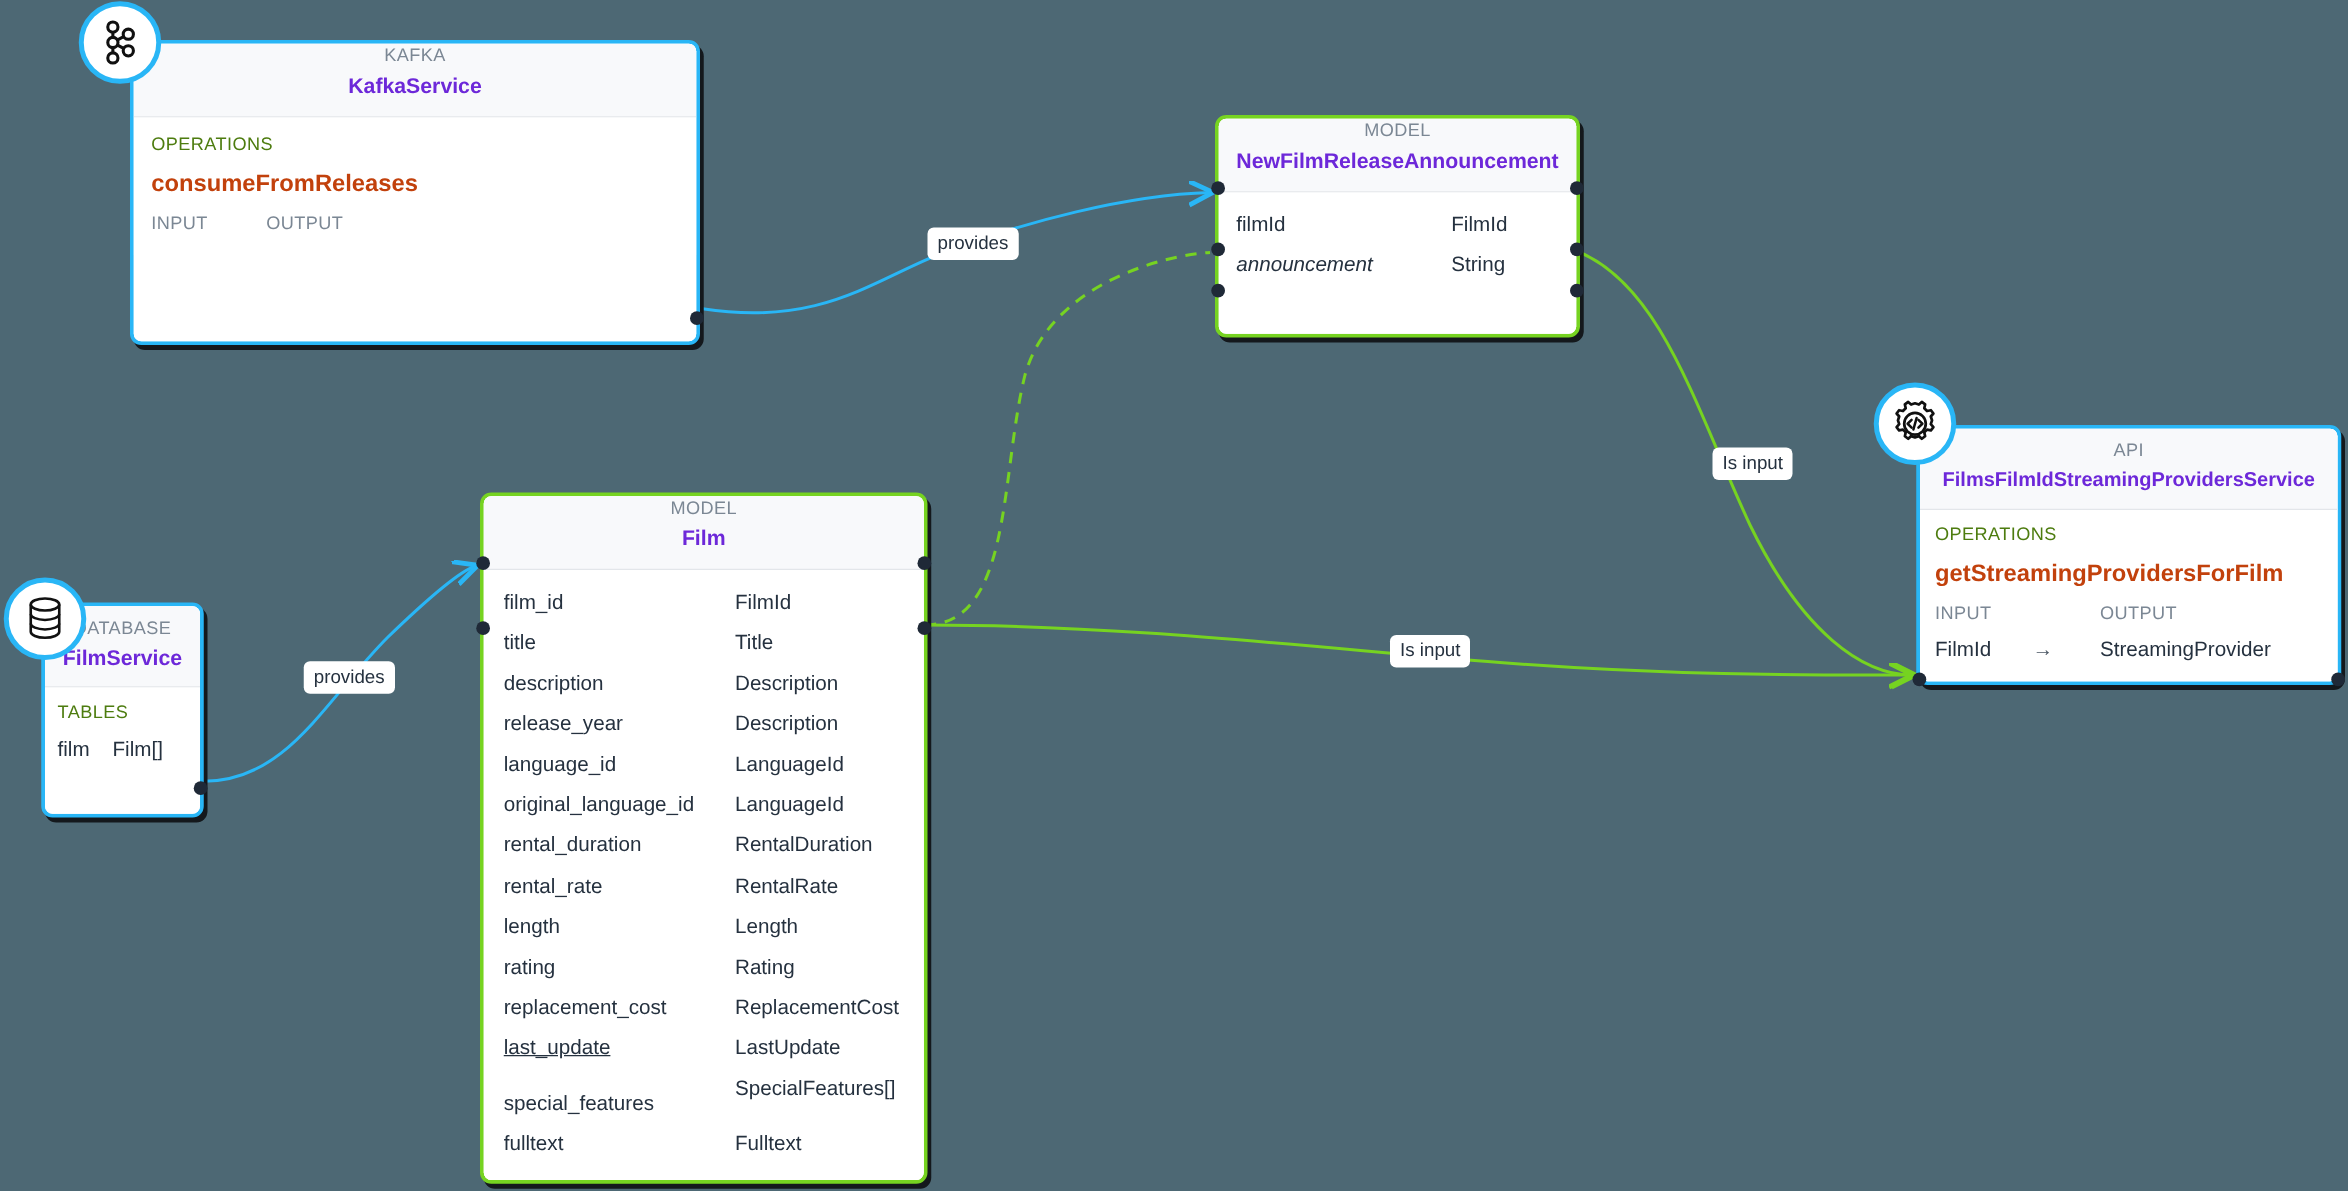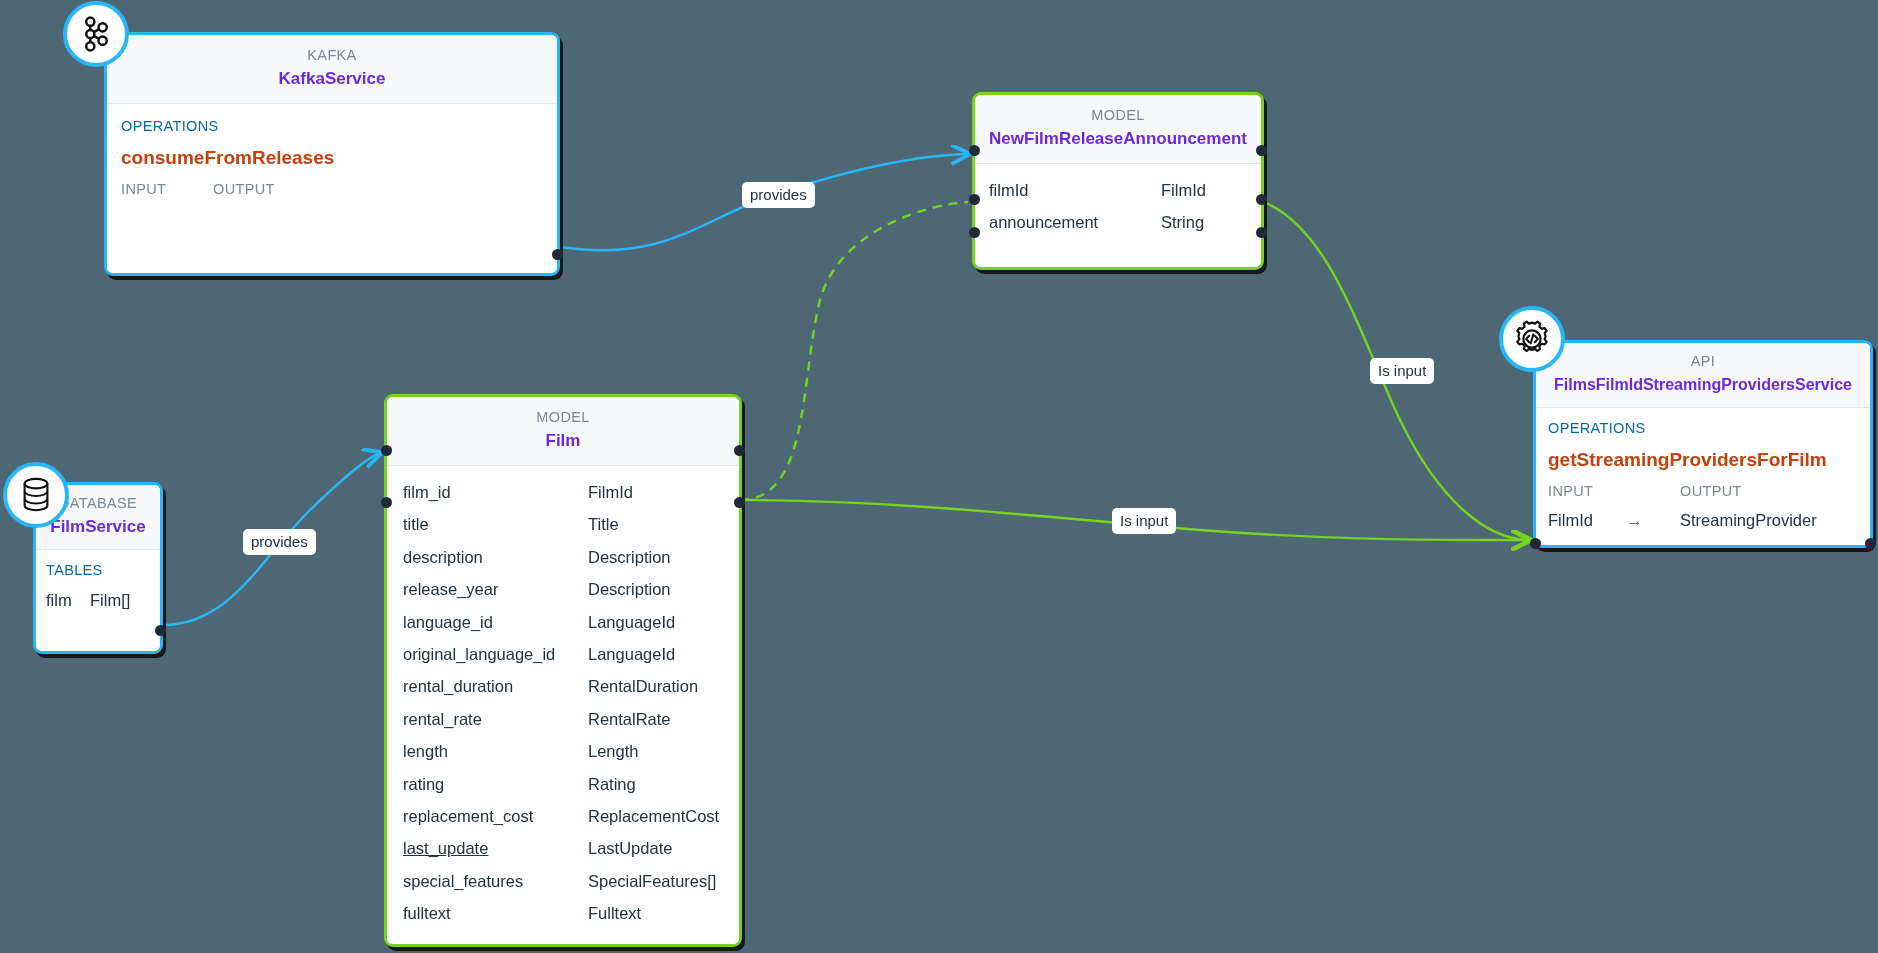--- a/index.html
+++ b/index.html
@@ -44,21 +44,21 @@
     background: #ffffff;
     height: 100%;
     box-sizing: border-box;
   }
   .node.accent-blue  { border: 3px solid #29b6f6; }
   .node.accent-green { border: 3px solid #76d321; }
 
   .node-header {
     background: #f8f9fb;
     border-bottom: 1px solid #e3e6ea;
-    padding: 10px 14px 11px 14px;
+    padding: 0 14px 11px 14px;
     text-align: center;
   }
   .node-kind {
     font-size: 14.5px;
     color: #7b8794;
     letter-spacing: 0.35px;
     line-height: 20px;
     white-space: nowrap;
   }
   .node-title {
@@ -67,21 +67,21 @@
     font-weight: 600;
     line-height: 27px;
     white-space: nowrap;
   }
   .node-body {
     padding: 8px 14px 12px 14px;
     background: #ffffff;
   }
   .section-label {
     font-size: 14.5px;
-    color: #0369a1;
+    color: #4d7c0f;
     letter-spacing: 0.35px;
     line-height: 28px;
     white-space: nowrap;
   }
   .op-name {
     font-size: 19px;
     font-weight: 700;
     color: #c2410c;
     line-height: 36px;
     white-space: nowrap;
@@ -245,21 +245,21 @@
       <div class="node-header">
         <div class="node-kind">MODEL</div>
         <div class="node-title">NewFilmReleaseAnnouncement</div>
       </div>
       <div class="node-body" style="padding:10px 14px 12px 14px;">
         <div class="field-row">
           <div class="col-a" style="width:172px;">filmId</div>
           <div class="col-b">FilmId</div>
         </div>
         <div class="field-row">
-          <div class="col-a" style="width:172px;">announcement</div>
+          <div class="col-a" style="width:172px;font-style:italic;">announcement</div>
           <div class="col-b">String</div>
         </div>
       </div>
     </div>
     <div class="port" style="left:-6px; top:50px;"></div>
     <div class="port" style="right:-6px; top:50px;"></div>
     <div class="port" style="left:-6px; top:99px;"></div>
     <div class="port" style="right:-6px; top:99px;"></div>
     <div class="port" style="left:-6px; top:132px;"></div>
     <div class="port" style="right:-6px; top:132px;"></div>
@@ -314,21 +314,21 @@
         </div>
         <div class="field-row">
           <div class="col-a" style="width:185px;">replacement_cost</div>
           <div class="col-b">ReplacementCost</div>
         </div>
         <div class="field-row">
           <div class="col-a" style="width:185px;text-decoration:underline;">last_update</div>
           <div class="col-b">LastUpdate</div>
         </div>
         <div class="field-row">
-          <div class="col-a" style="width:185px;">special_features</div>
+          <div class="col-a" style="width:185px;margin-top:12px;">special_features</div>
           <div class="col-b">SpecialFeatures[]</div>
         </div>
         <div class="field-row">
           <div class="col-a" style="width:185px;">fulltext</div>
           <div class="col-b">Fulltext</div>
         </div>
       </div>
     </div>
     <div class="port" style="left:-6px; top:48px;"></div>
     <div class="port" style="right:-6px; top:48px;"></div>

